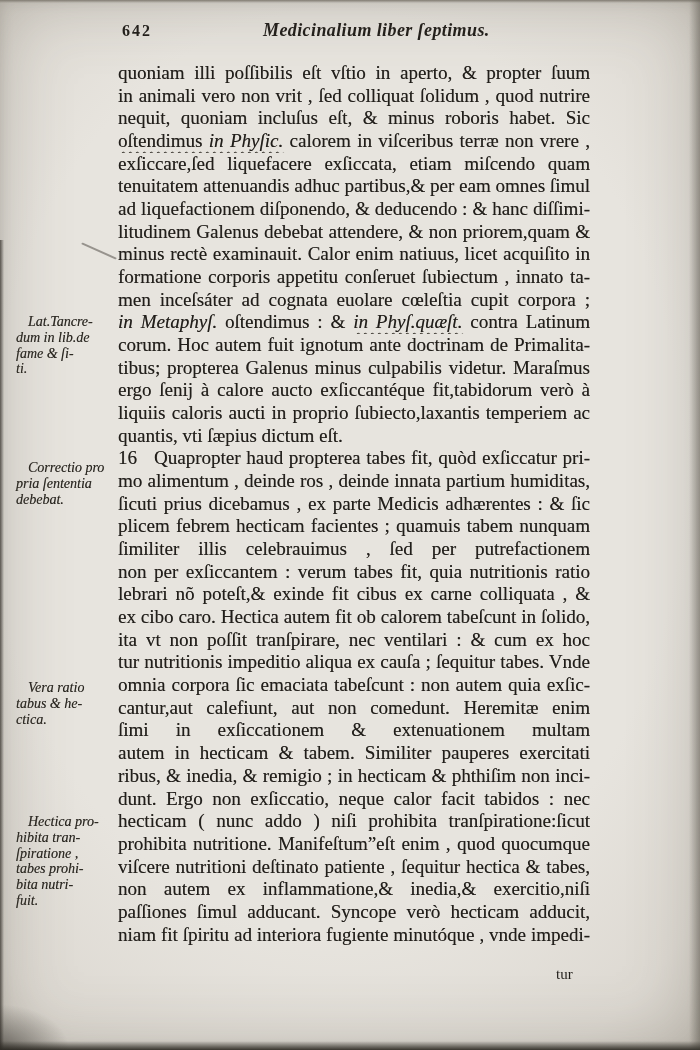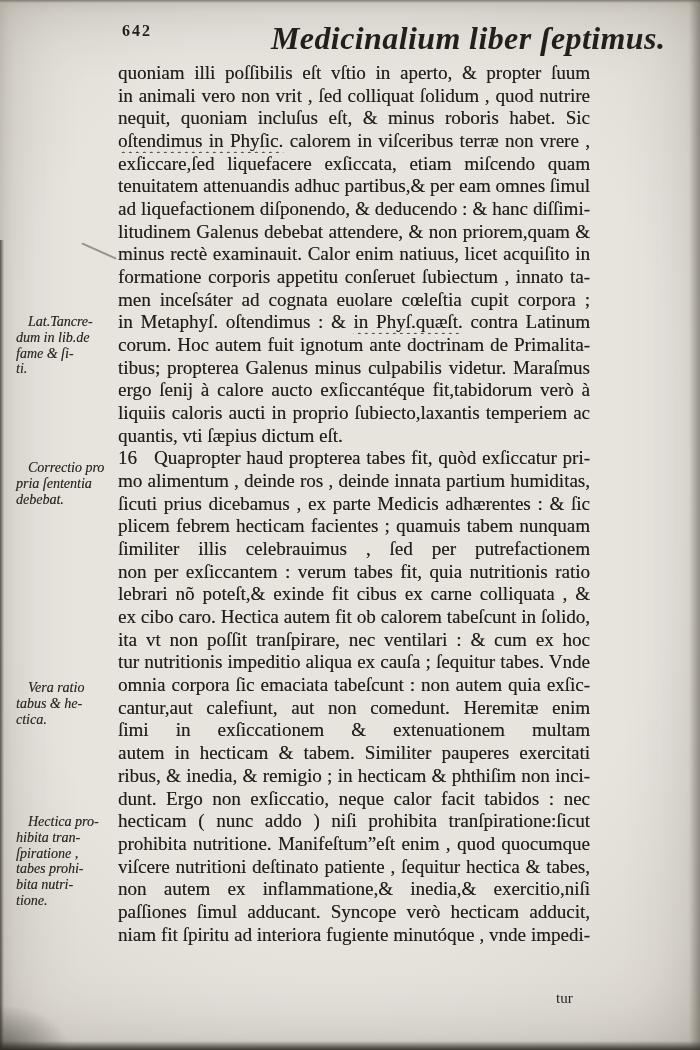--- a/index.html
+++ b/index.html
@@ -14,50 +14,50 @@
     box-shadow:inset 0 0 70px rgba(92,85,73,.30), inset 0 0 14px rgba(70,64,55,.18);}
   
   .edge-top{position:absolute;left:0;top:0;width:100%;height:3px;background:linear-gradient(to bottom,#817c72,rgba(129,124,114,0));z-index:7;}
   .edge-right{position:absolute;right:0;top:0;width:11px;height:100%;background:linear-gradient(to left,rgba(84,79,70,.45),rgba(84,79,70,0));z-index:7;}
   .edge-left{position:absolute;left:0;top:240px;width:4px;height:810px;background:linear-gradient(to right,rgba(52,48,42,.75),rgba(52,48,42,0));z-index:7;}
   .edge-bottom{position:absolute;left:0;bottom:0;width:100%;height:9px;background:linear-gradient(to top,#39362f,rgba(57,54,47,0));z-index:7;}
   .corner-bl{position:absolute;left:0;bottom:0;width:70px;height:46px;background:radial-gradient(ellipse at bottom left,rgba(40,37,32,.55),rgba(40,37,32,0) 70%);z-index:7;}
   .ink-mark{position:absolute;left:80px;top:250px;width:38px;height:2px;background:#55504a;opacity:.55;transform:rotate(24deg);border-radius:2px;z-index:3;}
 
   .page-number{position:absolute;left:122px;top:22px;font-size:16px;font-weight:700;letter-spacing:2px;}
-  .running-title{position:absolute;left:271px;top:20px;font-size:32px;font-style:italic;font-weight:600;letter-spacing:.4px;white-space:nowrap;}
+  .running-title{position:absolute;left:263px;top:20px;font-size:18px;font-style:italic;font-weight:600;letter-spacing:.4px;white-space:nowrap;}
 
   .body-text{position:absolute;left:118px;top:62px;width:472px;z-index:2;}
   .para + .para{margin-top:0;}
   .line{
     height:22.68px;line-height:22.68px;overflow:hidden;
     font-size:19px;
     text-align:justify;text-align-last:justify;
     text-shadow:.2px .2px .3px rgba(33,30,26,.55);
   }
   .line.nojust{text-align-last:left;}
-  .it{}
+  .it{font-style:italic;}
   .ink-underline{
     text-decoration-line:underline;
     text-decoration-style:wavy;
     text-decoration-color:#3b372f;
     text-decoration-thickness:1px;
     text-underline-offset:3.5px;
   }
   .para-num{display:inline-block;width:36px;}
 
   .margin-notes{position:absolute;left:0;top:0;width:118px;height:100%;z-index:2;}
   .margin-note{
     position:absolute;left:16px;width:100px;
     font-size:14px;font-style:italic;line-height:15.8px;
     color:#2b2822;text-shadow:.2px .2px .3px rgba(33,30,26,.5);
   }
   .margin-note .mn-first{text-indent:12px;}
 
-  .catchword{position:absolute;left:556px;top:990px;font-size:15px;z-index:2;}
+  .catchword{position:absolute;left:556px;top:966px;font-size:15px;z-index:2;}
 </style>
 </head>
 <body>
 
 <div class="page">
   <div class="page-number">642</div>
   <div class="running-title">Medicinalium liber ſeptimus.</div>
 
   <div class="margin-notes">
       <div class="margin-note" style="top: 314px;">
@@ -75,21 +75,21 @@
         <div class="mn-first">Vera ratio</div>
         <div>tabus &amp; he-</div>
         <div>ctica.</div>
       </div>
       <div class="margin-note" style="top: 814px;">
         <div class="mn-first">Hectica pro-</div>
         <div>hibita tran-</div>
         <div>ſpiratione ,</div>
         <div>tabes prohi-</div>
         <div>bita nutri-</div>
-        <div>tione.</div>
+        <div>fuit.</div>
       </div>
     </div>
 
   <div class="body-text">
       <div class="para">
         <div class="line"><span>quoniam illi poſſibilis eſt vſtio in aperto, &amp; propter ſuum robur:</span></div>
         <div class="line"><span>in animali vero non vrit , ſed colliquat ſolidum , quod nutrire</span></div>
         <div class="line"><span>nequit, quoniam incluſus eſt, &amp; minus roboris habet. Sic etiam</span></div>
         <div class="line"><span class="ink-underline">oſtendimus </span><span class="it ink-underline">in Phyſic.</span><span> calorem in viſceribus terræ non vrere , nec</span></div>
         <div class="line"><span>exſiccare,ſed liquefacere exſiccata, etiam miſcendo quam creat</span></div>

